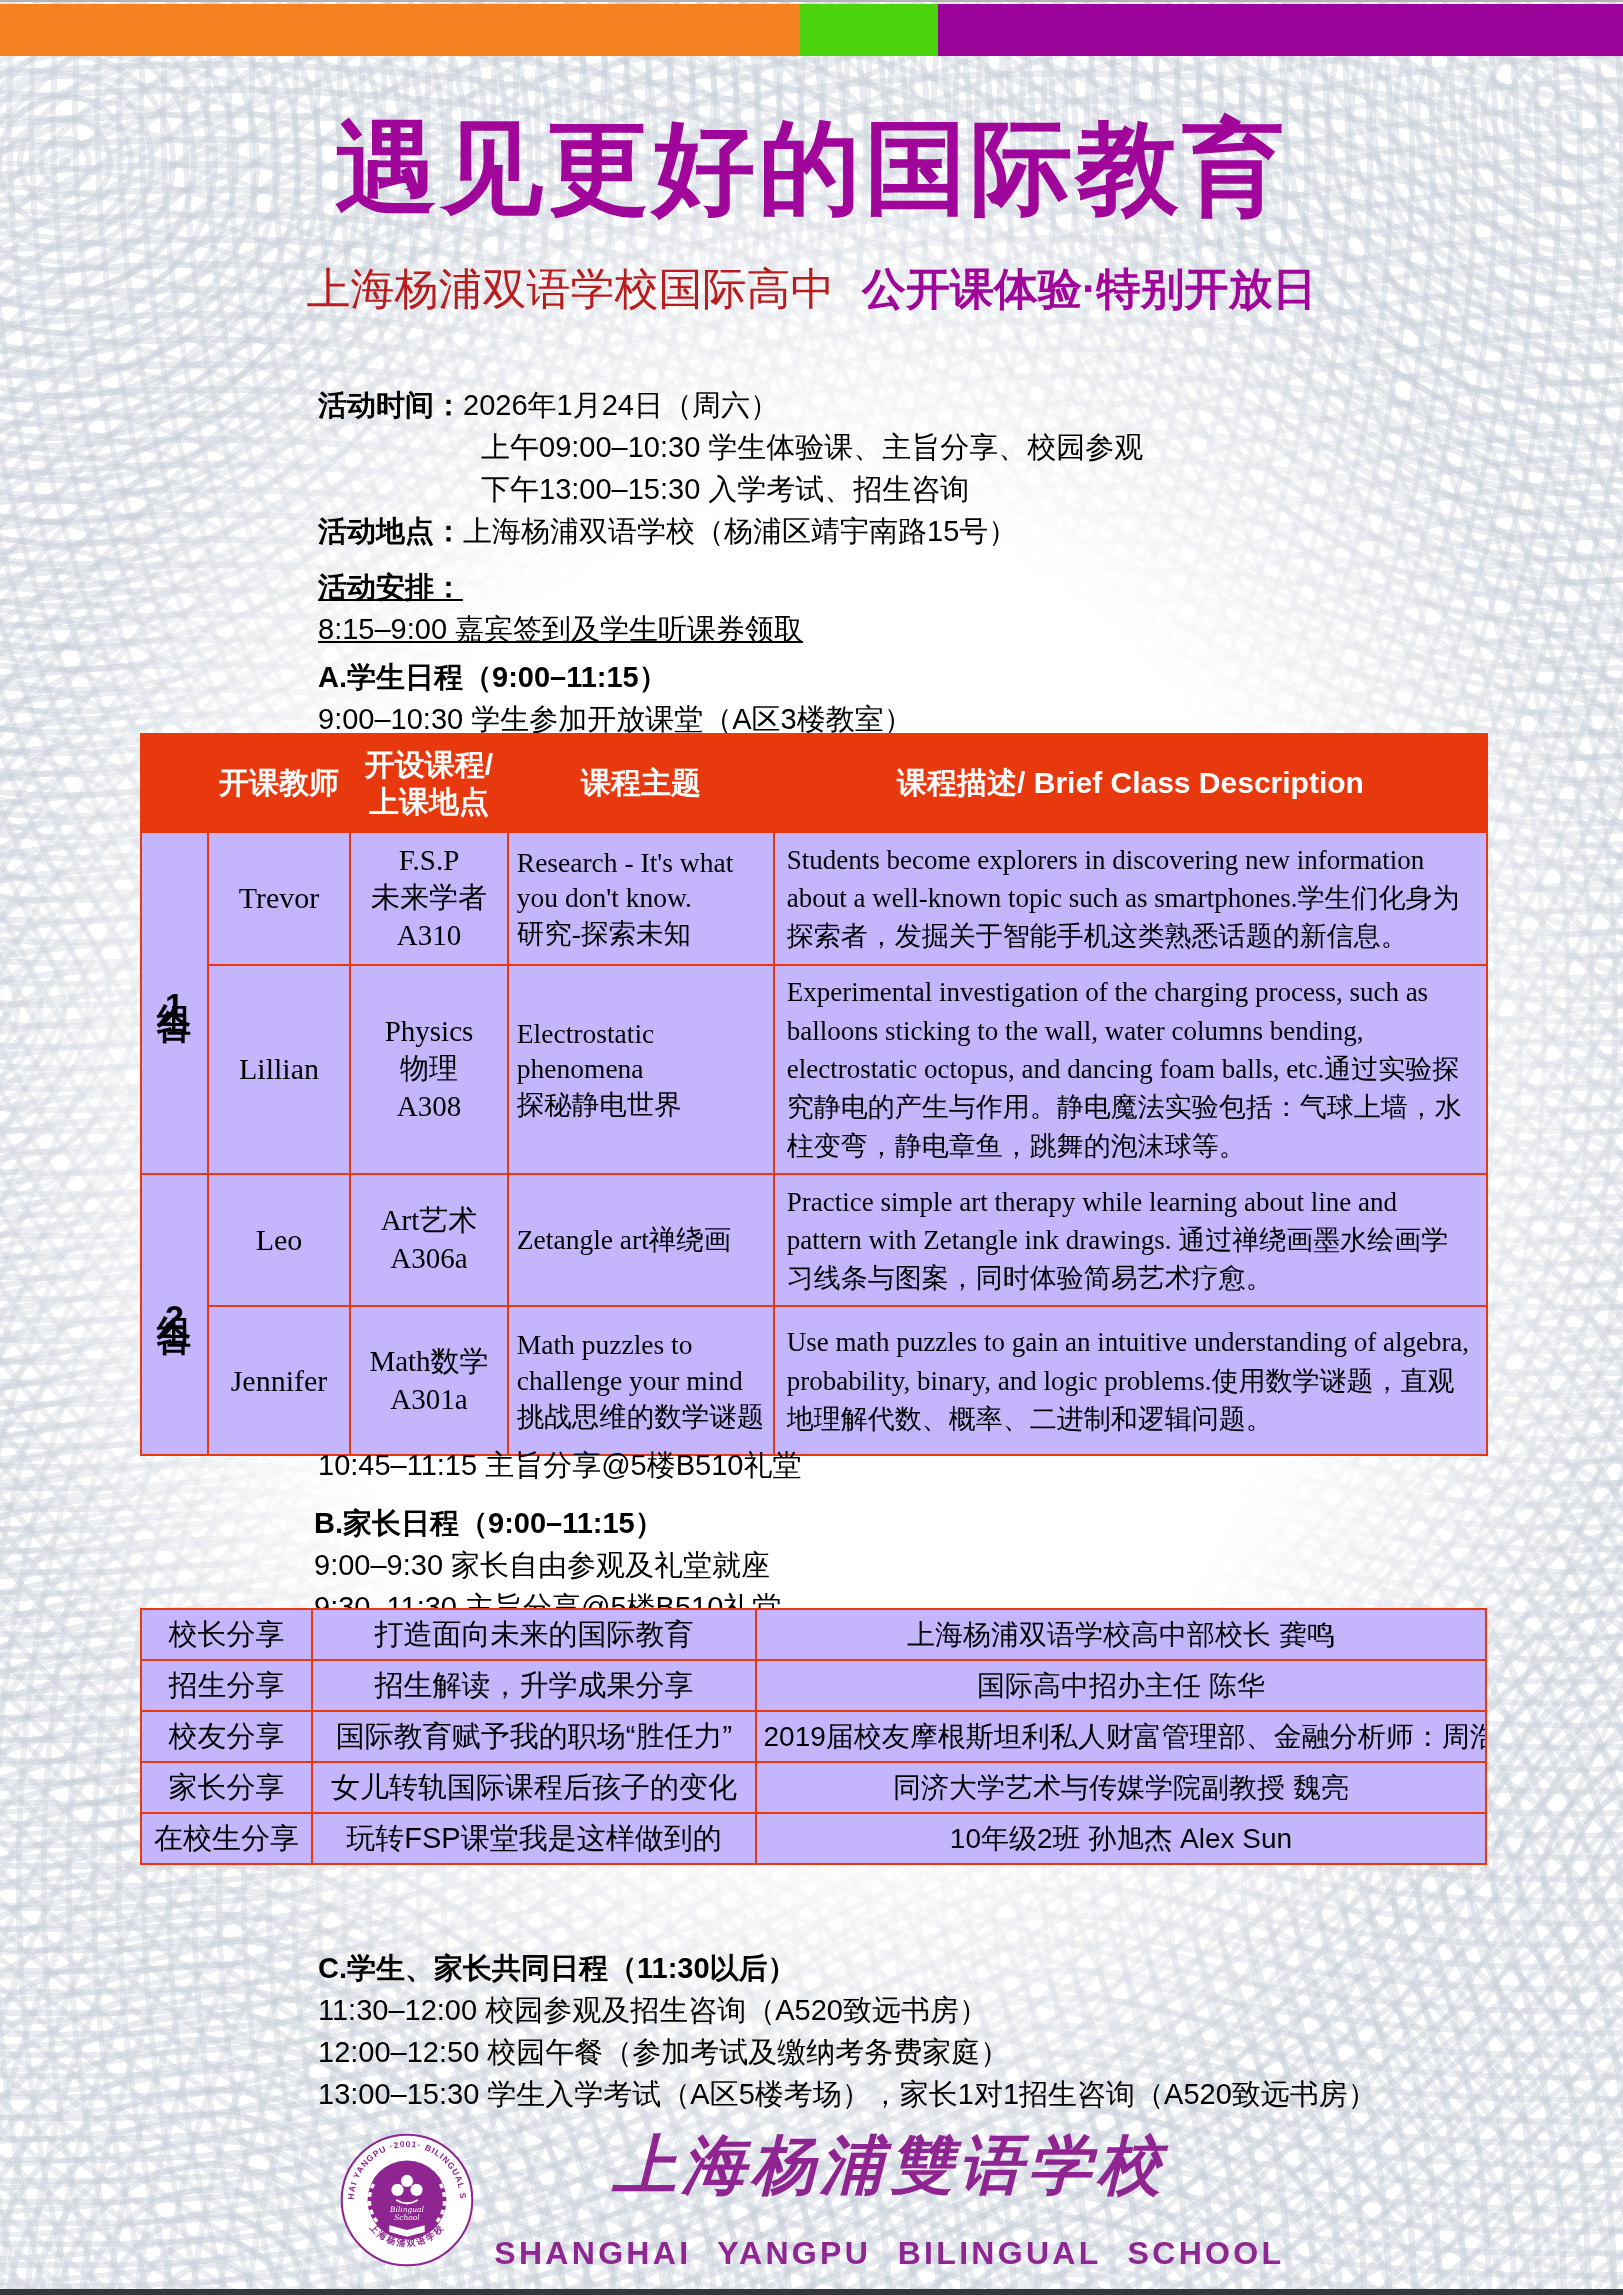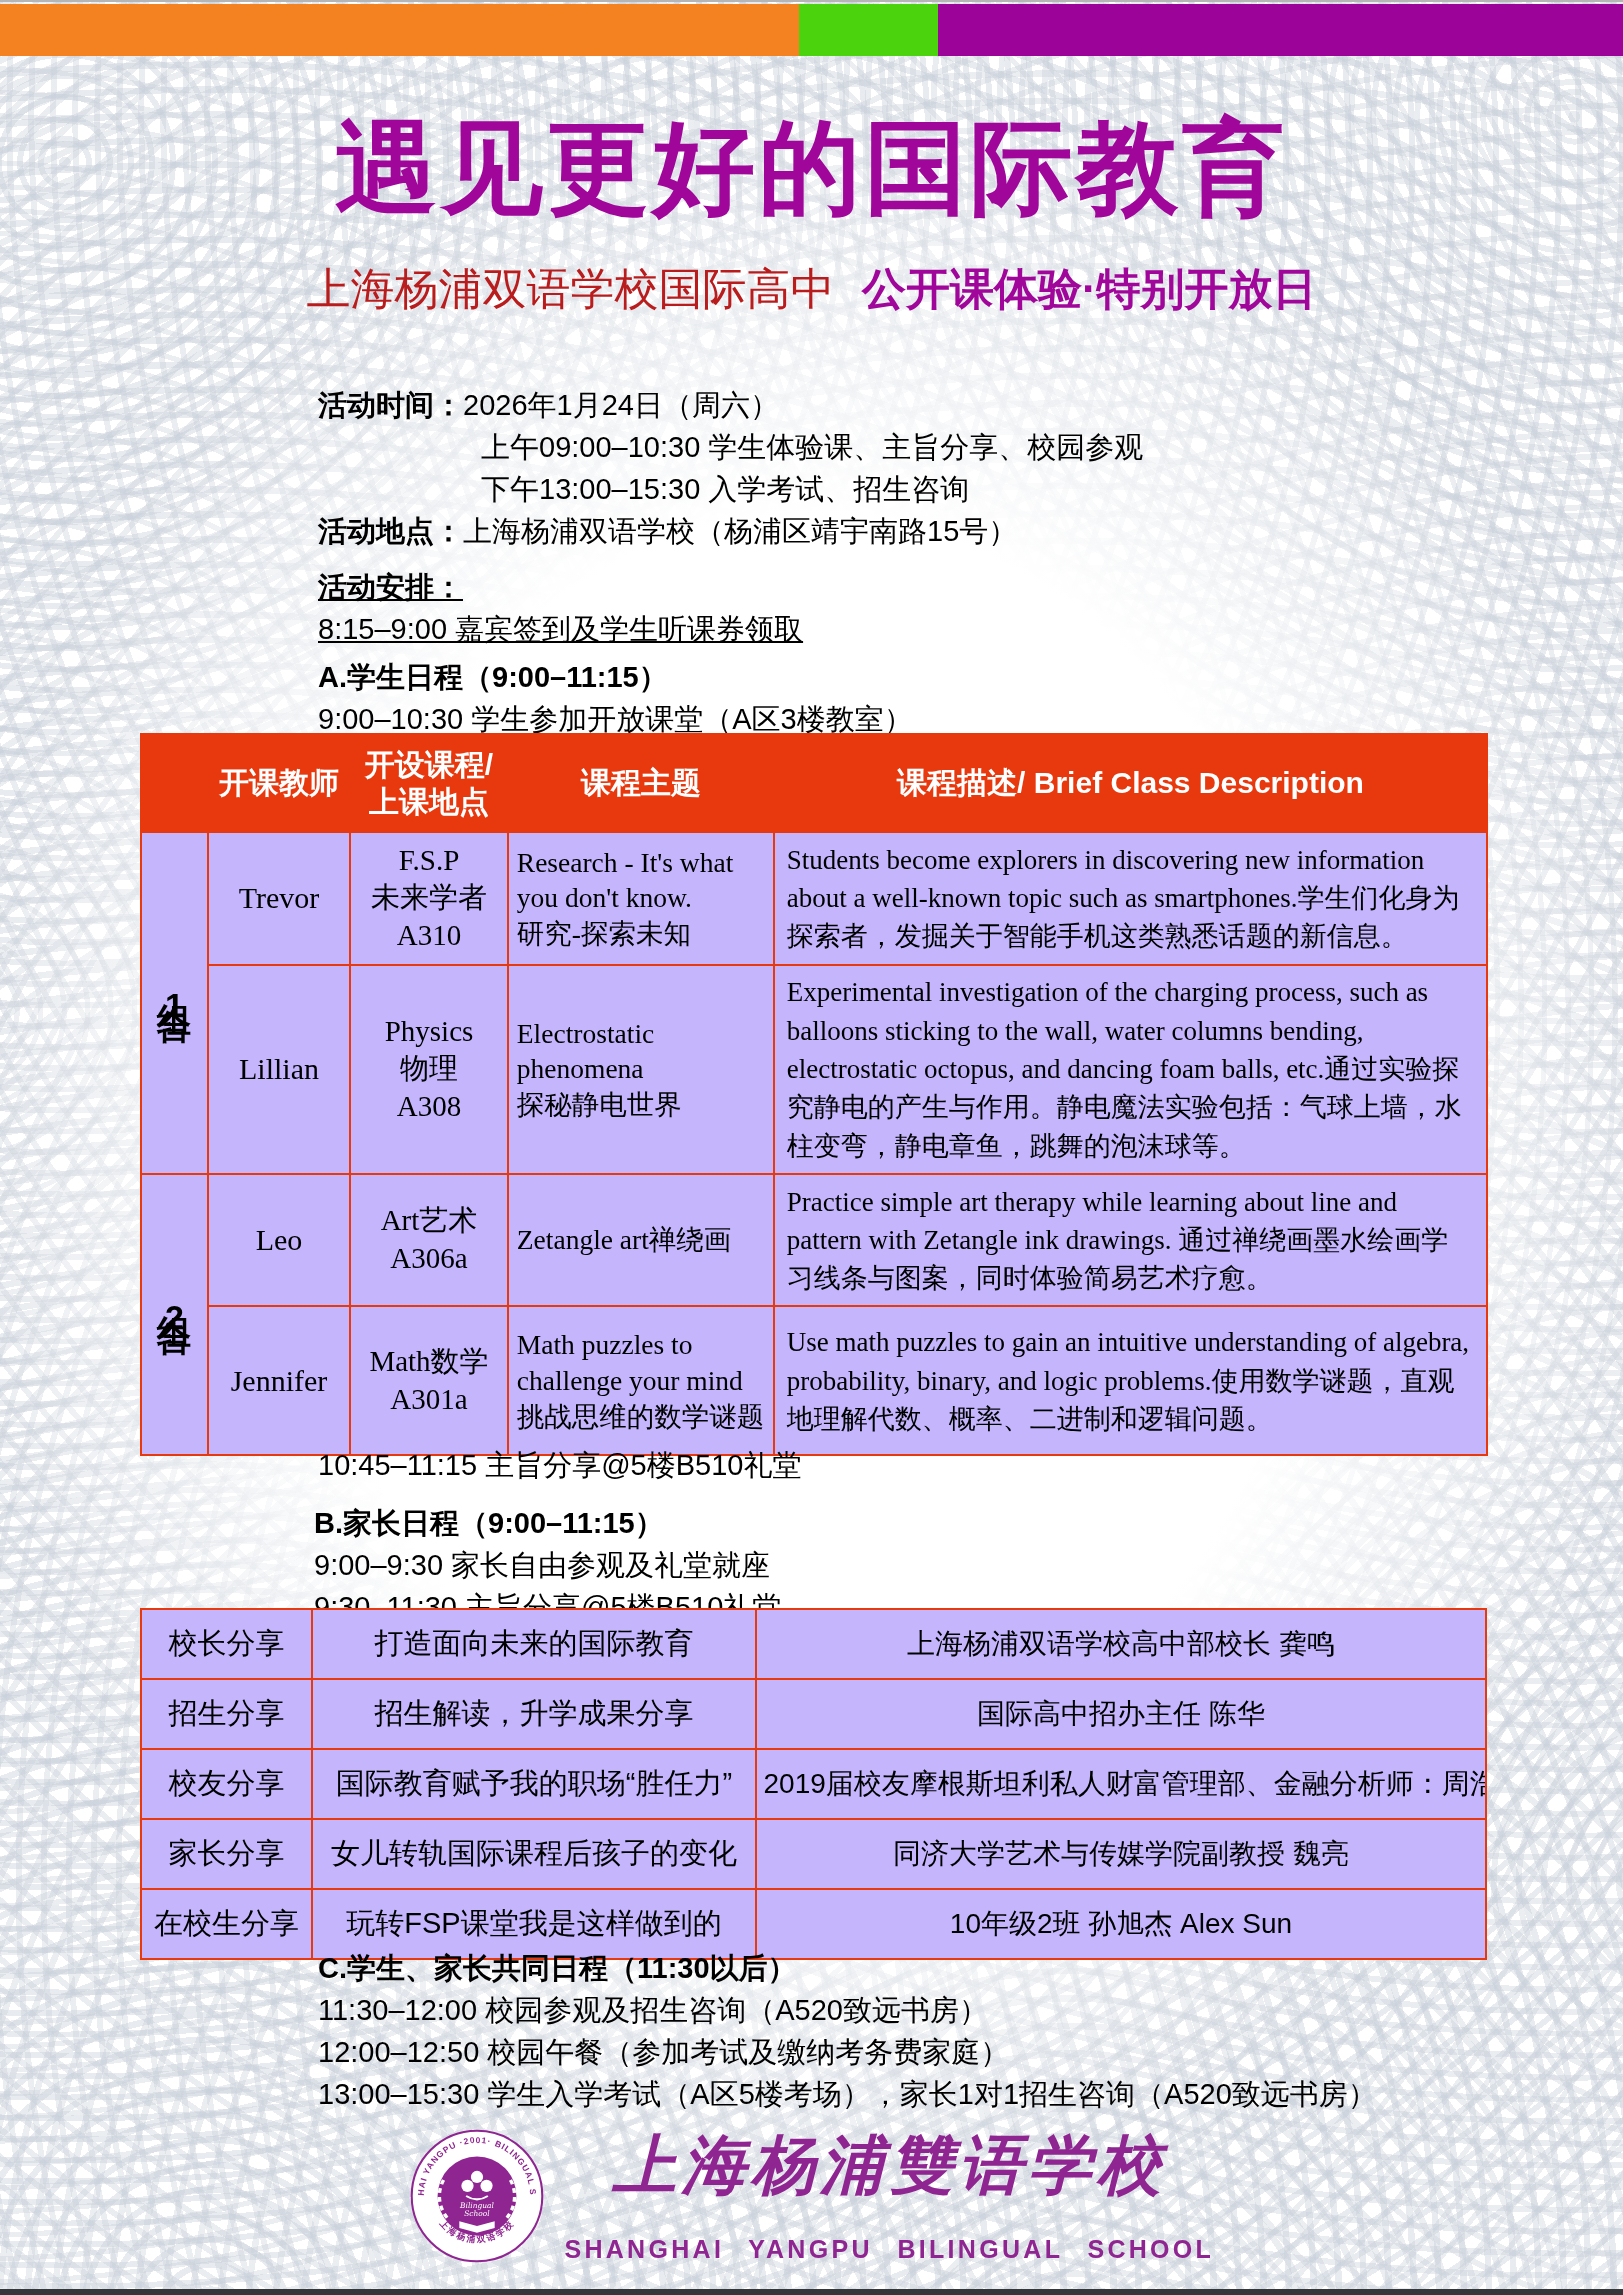--- a/index.html
+++ b/index.html
@@ -61,35 +61,35 @@
   }
   .cell-teacher{text-align:center;font-size:30px;font-family:"Liberation Serif","DejaVu Serif",serif;}
   .cell-course{text-align:center;font-size:29px;line-height:1.3;white-space:pre-line;font-family:"Liberation Serif","DejaVu Serif",serif;}
   .cell-topic{text-align:left;font-size:27.5px;line-height:1.3;white-space:pre-line;padding:6.5px 7.8px;font-family:"Liberation Serif","DejaVu Serif",serif;}
   .cell-desc{text-align:left;font-size:27px;line-height:1.42;padding:7.8px 11.8px;font-family:"Liberation Serif","DejaVu Serif",serif;}
 
   .after-table-line{left:301px;top:1442px;width:1242px;}
   .b-block{left:297px;top:1500px;width:1242px;}
 
   .share-table{position:absolute;z-index:1;left:140px;top:1606px;width:1346px;}
-  .share-table td{height:70px;text-align:center;font-size:29px;padding:2.6px 6.5px;}
+  .share-table td{height:51px;text-align:center;font-size:29px;padding:2.6px 6.5px;}
   .share-table td.col3{font-size:28px;white-space:nowrap;overflow:hidden;}
 
   .c-block{left:301px;top:1945px;width:1281px;}
 
   .footer{
     left:0;right:0;top:2126px;display:flex;z-index:1;position:absolute;
     justify-content:center;align-items:center;gap:19.6px;
   }
   .school-names{display:flex;flex-direction:column;align-items:center;gap:15px;}
   .school-cn{
     font-family:"DejaVu Serif","Liberation Serif",serif;font-style:italic;font-weight:700;
     font-size:64px;letter-spacing:5.2px;line-height:1.15;
   }
-  .school-en{font-weight:700;font-size:25px;letter-spacing:3.3px;word-spacing:14.4px;margin-top:18px;}
+  .school-en{font-weight:700;font-size:32px;letter-spacing:3.3px;word-spacing:14.4px;margin-top:18px;}
 
   .bottom-strip{left:0;right:0;bottom:0;height:5.9px;background:#34383a;}
 </style>
 </head>
 <body>
 
 <div class="poster">
   <div class="bg-pattern"></div>
 
   <div class="layer topbar-orange" style="background:#F58220"></div>

